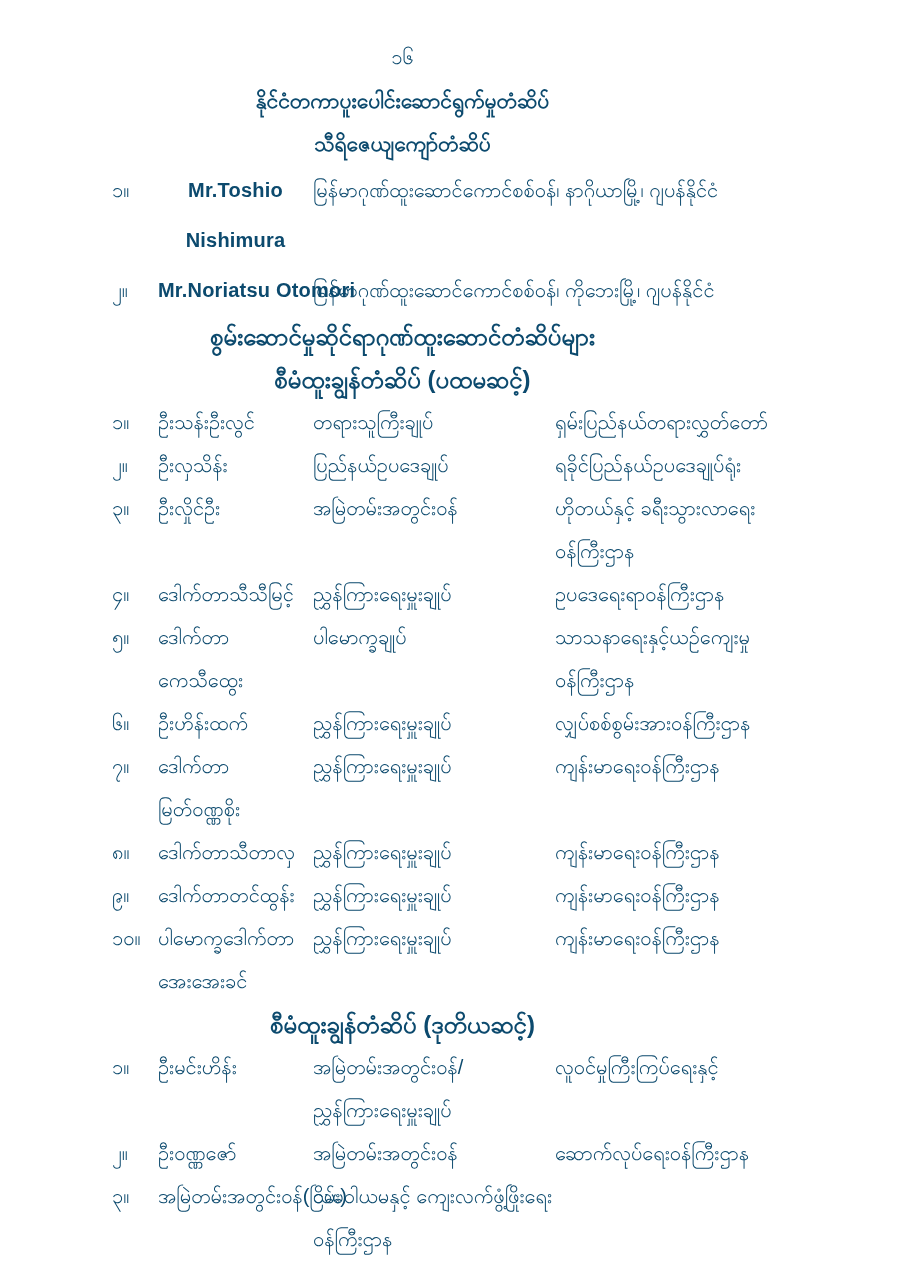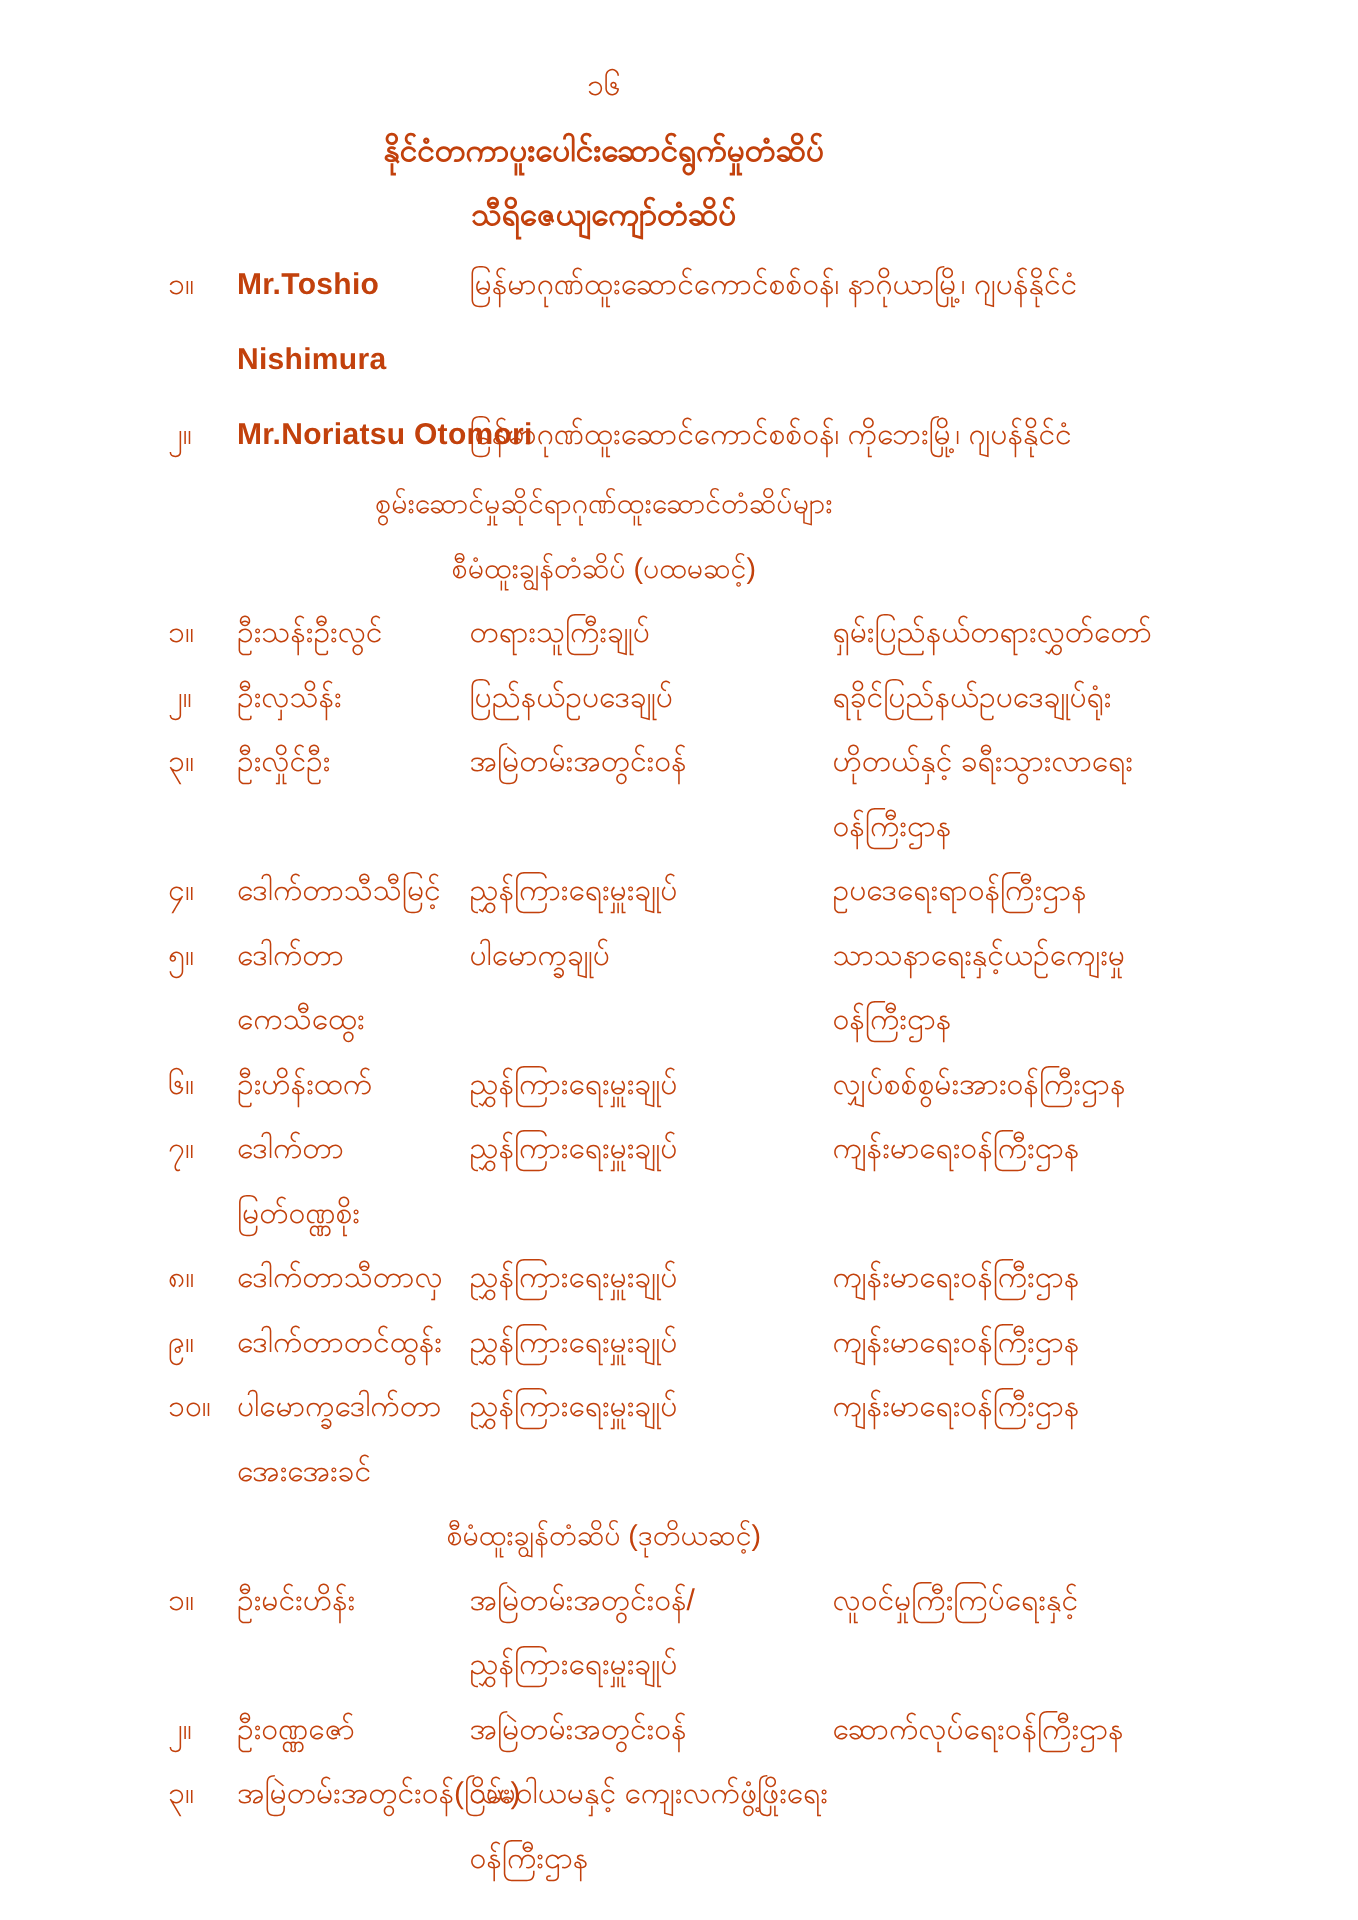--- a/index.html
+++ b/index.html
@@ -21,45 +21,45 @@
     font-size: 20px;
   }
   .center-line {
     text-align: center;
     line-height: 43px;
     margin-right: 100px; 
     margin-left: -102px;
   }
   .page-number { font-weight: normal; }
   .doc-heading { font-weight: bold; font-size: 21px; }
-  .section-heading { font-weight: normal; font-size: 19px; }
+  .section-heading { font-weight: bold; font-size: 24px; }
 
   .row {
     display: grid;
     align-items: start;
   }
   .row.honorary-row {
     grid-template-columns: 46px 155px 1fr;
   }
   .row.award-row {
     grid-template-columns: 46px 155px 242px 1fr;
   }
   .cell { min-width: 0; }
   .cell-line {
     line-height: 43px;
     white-space: nowrap;
   }
   .honorary-row .cell-line { line-height: 50px; }
   .cell-line:empty { display: none; }
-  .latin-name { font-weight: bold; letter-spacing: 0.2px; }
+  .latin-name { font-weight: bold; letter-spacing: 0.2px; text-align: center; }
 </style>
 </head>
 <body>
 
-<div class="page" style="background: rgb(255, 255, 255); color: #c2410c;">
+<div class="page" style="background: rgb(255, 255, 255); color: #0c4a6e;">
 
   <div class="center-line page-number">၁၆</div>
   <div class="center-line doc-heading">နိုင်ငံတကာပူးပေါင်းဆောင်ရွက်မှုတံဆိပ်</div>
   <div class="center-line doc-heading">သီရိဇေယျကျော်တံဆိပ်</div>
 
   <div class="row honorary-row">
     <div class="cell">
       <div class="cell-line">၁။</div>
     </div>
     <div class="cell">

